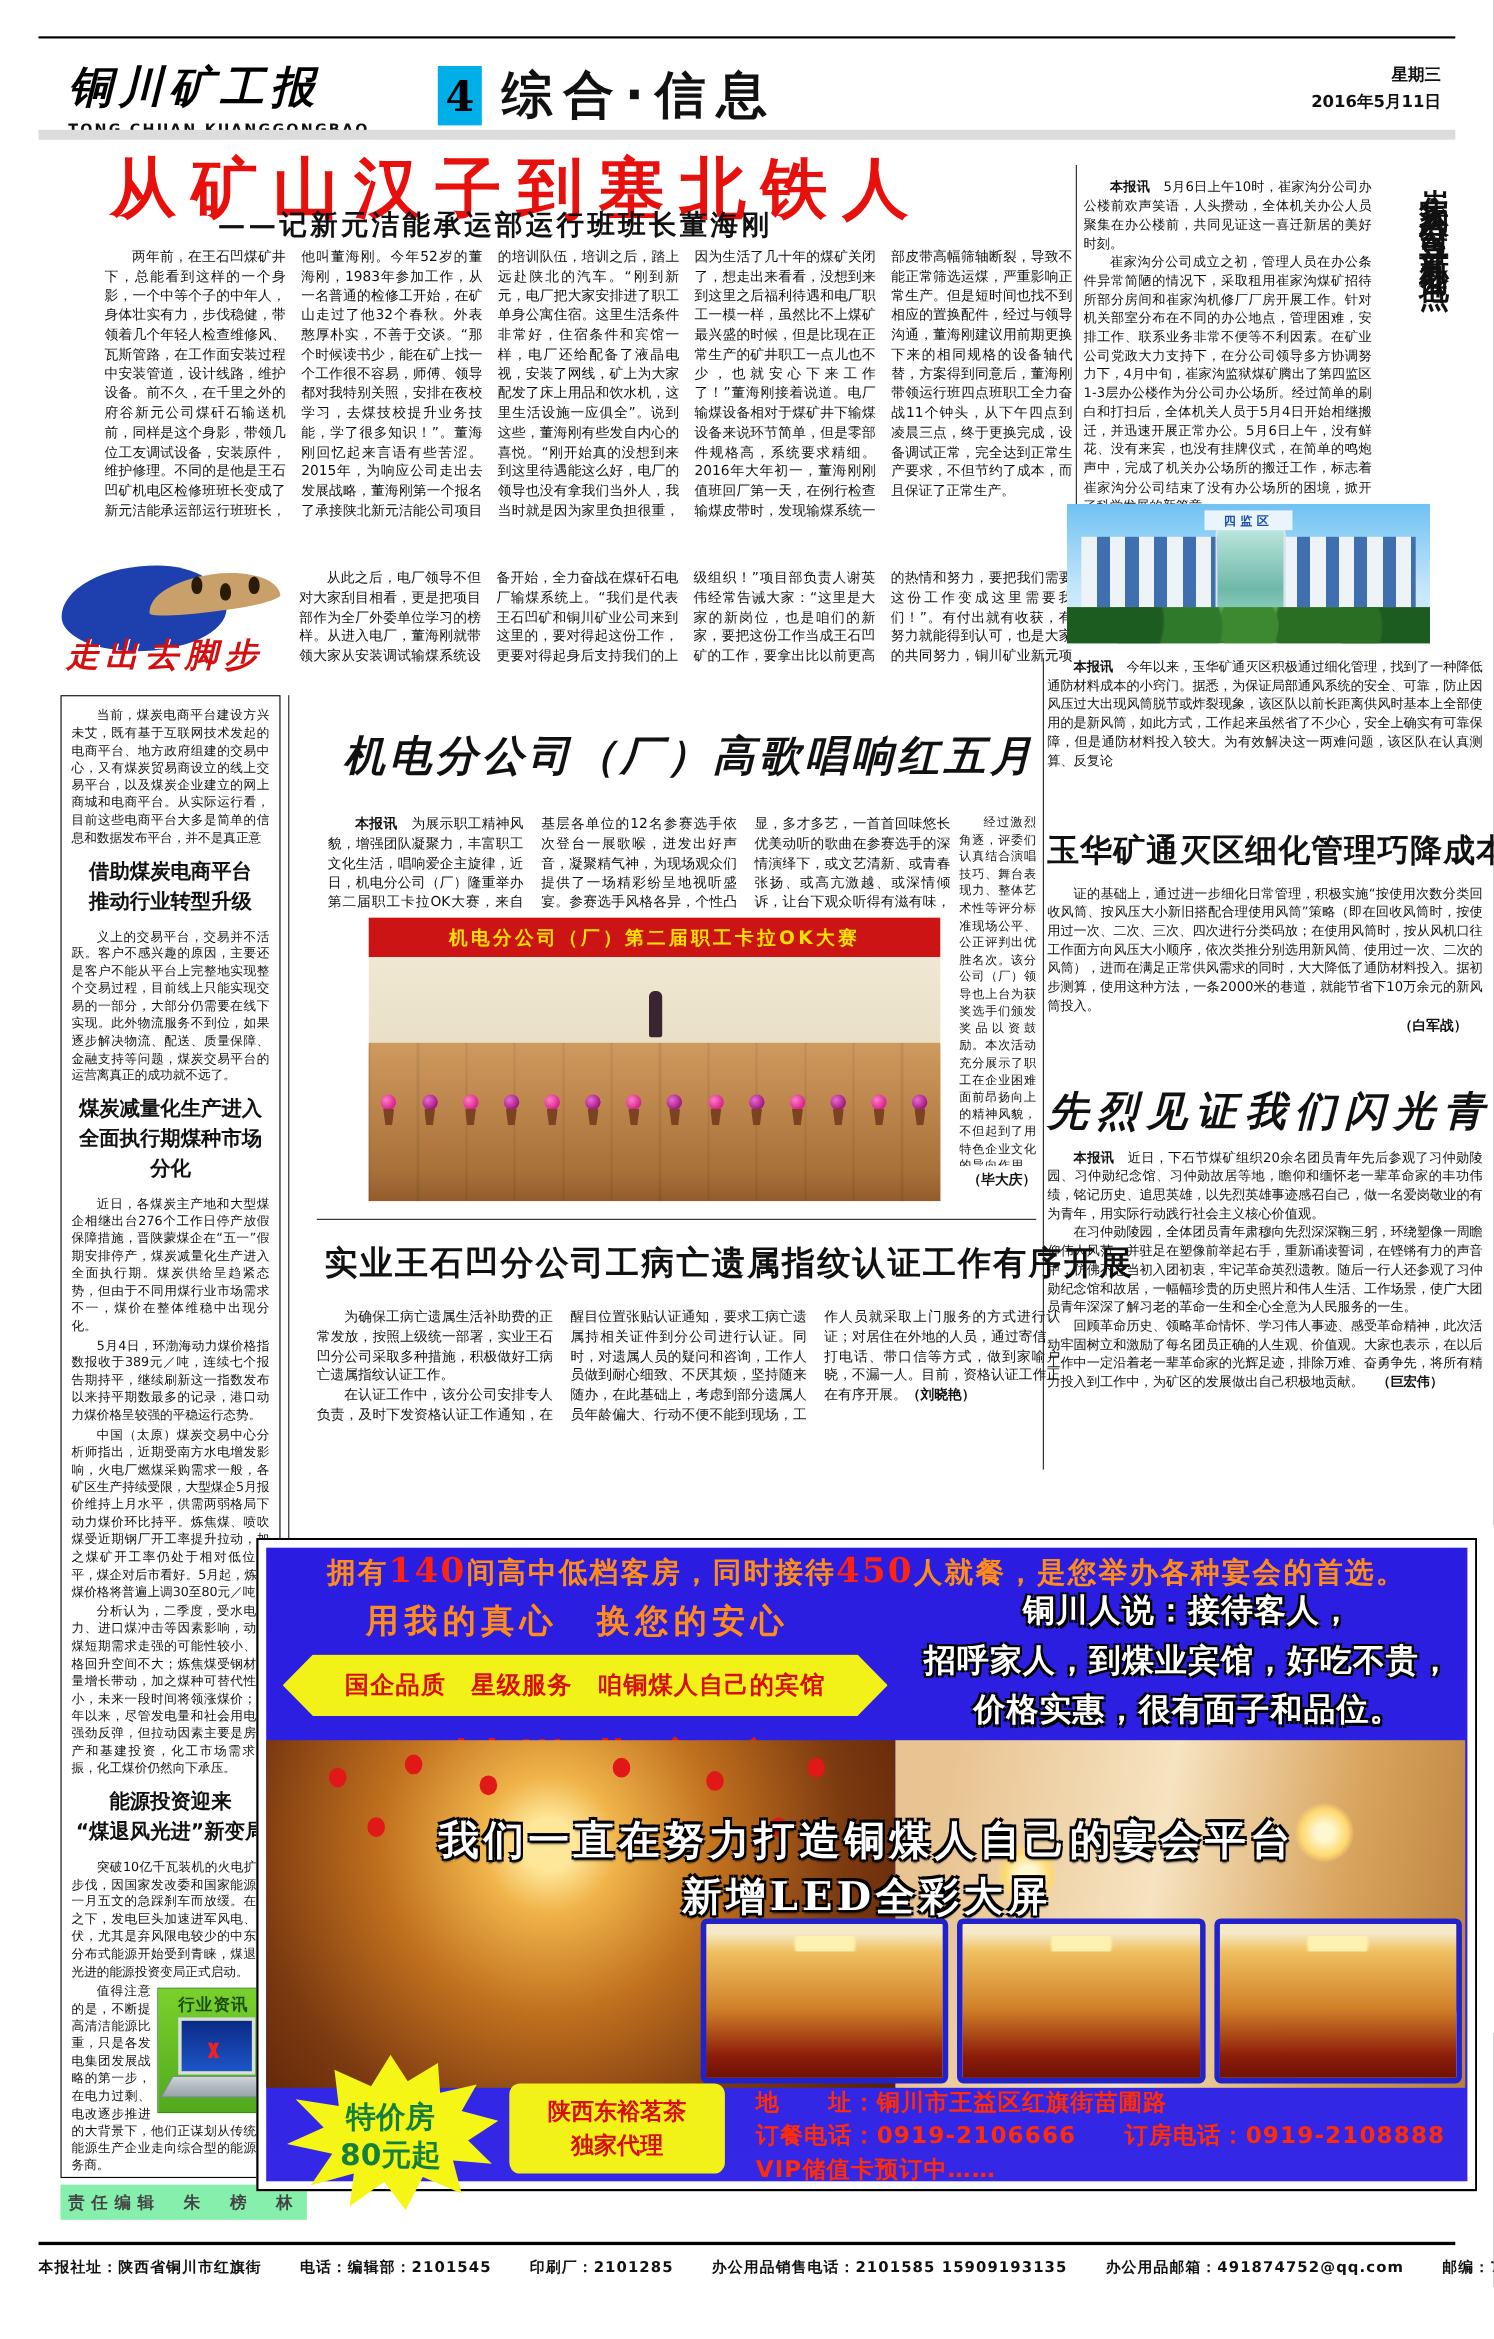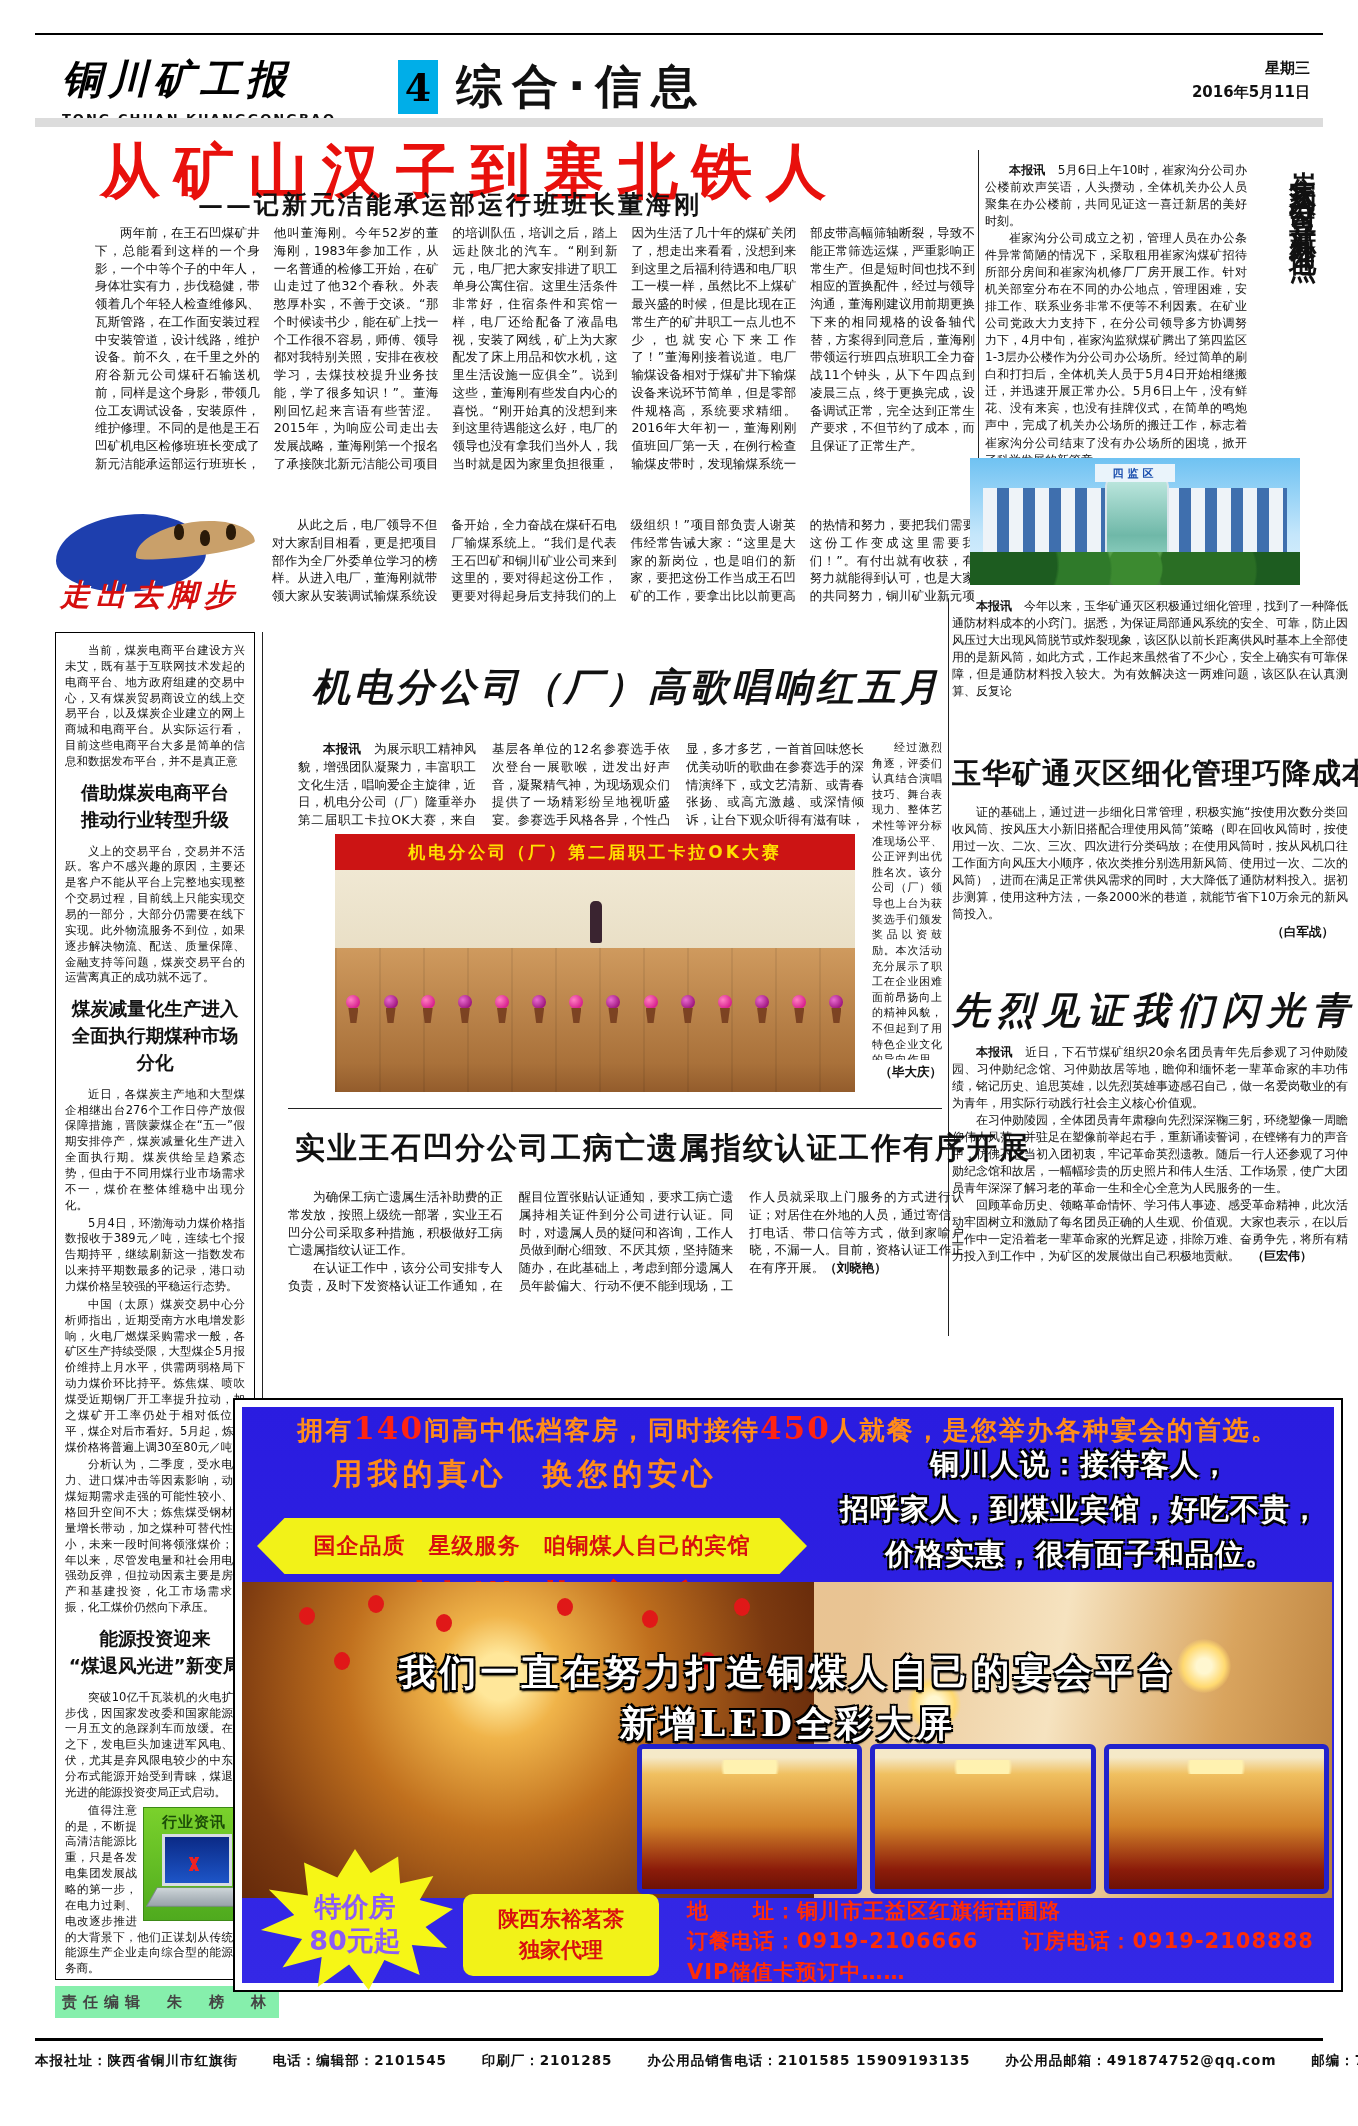--- a/index.html
+++ b/index.html
@@ -90,21 +90,21 @@
   .laptop-base{position:absolute;left:8px;top:76px;width:86px;height:22px;background:linear-gradient(#cfd6da,#9aa4ab);
                transform:perspective(60px) rotateX(38deg);border:1px solid #7e8890;}
   
   #ad{border:2px solid #000;background:#fff;padding:5px;}
   .ad-blue{position:absolute;inset:7px;background:linear-gradient(#2a1ce0,#3428e6);}
   .ad-line1{position:absolute;top:10px;left:0;right:0;text-align:center;color:#ff8c1a;
             font-family:"DejaVu Serif",serif;font-weight:900;font-size:26px;letter-spacing:2px;white-space:nowrap;}
   .ad-line1 b{color:#ff2412;font-size:31px;}
   .ad-line2{position:absolute;top:54px;left:30px;width:520px;text-align:center;color:#ff8c1a;
             font-family:"DejaVu Serif",serif;font-weight:900;font-size:30px;letter-spacing:5px;}
-  .ad-ribbon{position:absolute;top:118px;left:22px;width:550px;height:56px;background:#f2f218;
+  .ad-ribbon{position:absolute;top:104px;left:22px;width:550px;height:56px;background:#f2f218;
              clip-path:polygon(0 50%,5% 0,95% 0,100% 50%,95% 100%,5% 100%);
              display:flex;align-items:center;justify-content:center;color:#d80f0f;font-weight:900;font-size:22px;letter-spacing:1px;}
   .ad-hotel{position:absolute;top:172px;left:15px;width:560px;text-align:center;color:#ee1607;
             font-weight:900;font-size:50px;letter-spacing:12px;text-shadow:3px 3px 0 #000;white-space:nowrap;}
   .ad-slogan{position:absolute;top:42px;left:600px;width:490px;color:#fff;font-family:"DejaVu Serif",serif;
              font-weight:900;font-size:29px;line-height:1.55;text-align:center;letter-spacing:1px;
              text-shadow:2px 2px 0 #000,-2px 2px 0 #000,2px -2px 0 #000,-2px -2px 0 #000;}
   .ad-photo-hall{position:absolute;left:7px;top:182px;width:572px;height:316px;
                  background:radial-gradient(circle at 45% 30%,#ffe79a 6%,#f0b44a 16%,#c0701e 40%,#7c3a10 70%,#571f06);}
   .lantern{position:absolute;width:16px;height:18px;background:#e01818;border-radius:50%;}
@@ -115,24 +115,24 @@
   .room-bed{position:absolute;right:6px;bottom:8px;width:150px;height:64px;background:linear-gradient(#fdfdf8,#e4e0d2);
             border-radius:8px 8px 0 0;}
   .ad-overlay{position:absolute;left:0;right:0;text-align:center;color:#fff;font-family:"DejaVu Serif",serif;
               font-weight:900;letter-spacing:4px;white-space:nowrap;
               text-shadow:2px 2px 0 #000,-2px 2px 0 #000,2px -2px 0 #000,-2px -2px 0 #000,0 3px 2px #000;}
   .thumbrow{position:absolute;left:402px;top:344px;width:692px;height:150px;display:flex;gap:8px;}
   .thumb{flex:1;border:5px solid #2222cc;border-radius:6px;position:relative;overflow:hidden;
          background:linear-gradient(#f5e9c8 6%,#f0c060 18%,#d08028 55%,#8c1c0a 86%,#6e1206);}
   .thumb::after{content:"";position:absolute;left:10%;right:10%;top:8%;height:10%;
                 background:radial-gradient(circle,#fff2b0 30%,transparent 34%);}
-  .ad-star{position:absolute;left:22px;top:449px;width:196px;height:150px;background:#f6f616;
+  .ad-star{position:absolute;left:22px;top:468px;width:196px;height:150px;background:#f6f616;
            clip-path:polygon(50% 0%,58% 16%,72% 5%,73% 23%,90% 18%,83% 34%,100% 40%,86% 52%,97% 66%,79% 64%,83% 84%,65% 74%,57% 94%,47% 77%,31% 92%,33% 72%,13% 79%,23% 60%,2% 54%,19% 44%,6% 27%,26% 31%,24% 9%,41% 19%);
            display:flex;flex-direction:column;align-items:center;justify-content:center;
-           color:#8b5cf6;font-weight:900;font-size:27px;line-height:1.25;}
+           color:#15803d;font-weight:900;font-size:27px;line-height:1.25;}
   .ad-tea{position:absolute;left:228px;top:494px;width:196px;height:82px;background:#f2f218;border-radius:10px;
           display:flex;flex-direction:column;align-items:center;justify-content:center;
           color:#d80f0f;font-weight:900;font-size:21px;line-height:1.5;}
   .ad-contact{position:absolute;left:452px;top:496px;width:640px;color:#ff2c08;font-weight:bold;
               font-size:21px;line-height:1.45;letter-spacing:1px;white-space:nowrap;}
   
   .footer-line{font-size:13.5px;font-weight:bold;text-align:center;letter-spacing:1px;white-space:nowrap;}
   .vline{position:absolute;width:1px;background:#222;}
   .hline{position:absolute;height:1px;background:#222;}
 </style>

